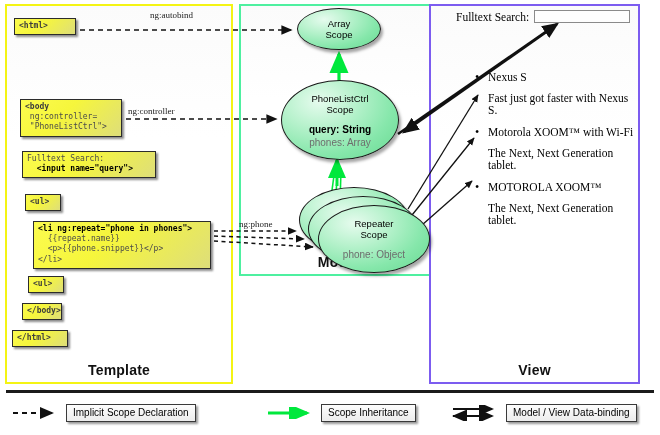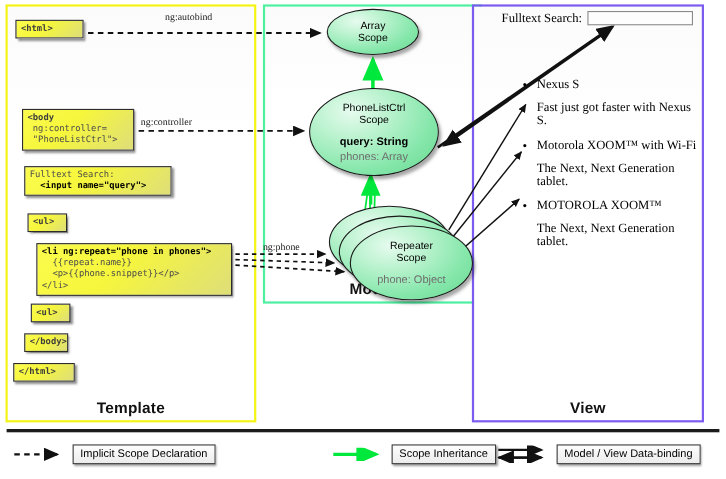--- a/index.html
+++ b/index.html
@@ -231,21 +231,21 @@
     z-index: 8;
   }
   .legend-item {
     position: absolute;
     display: flex;
     align-items: center;
     gap: 6px;
     top: 6px;
   }
   #legend-implicit { left: 12px; text-align: center; }
-  #legend-inherit  { left: 302px; }
+  #legend-inherit  { left: 267px; }
   #legend-binding  { left: 452px; }
 
   .legend-chip {
     box-sizing: border-box;
     border: 1.5px solid #3a3a3a;
     background: linear-gradient(to bottom, #fdfdfd 0%, #ececec 100%);
     box-shadow: 1.5px 1.5px 2px rgba(0,0,0,0.4);
     font-family: "Liberation Sans", sans-serif;
     font-size: 10px;
     color: #000;

